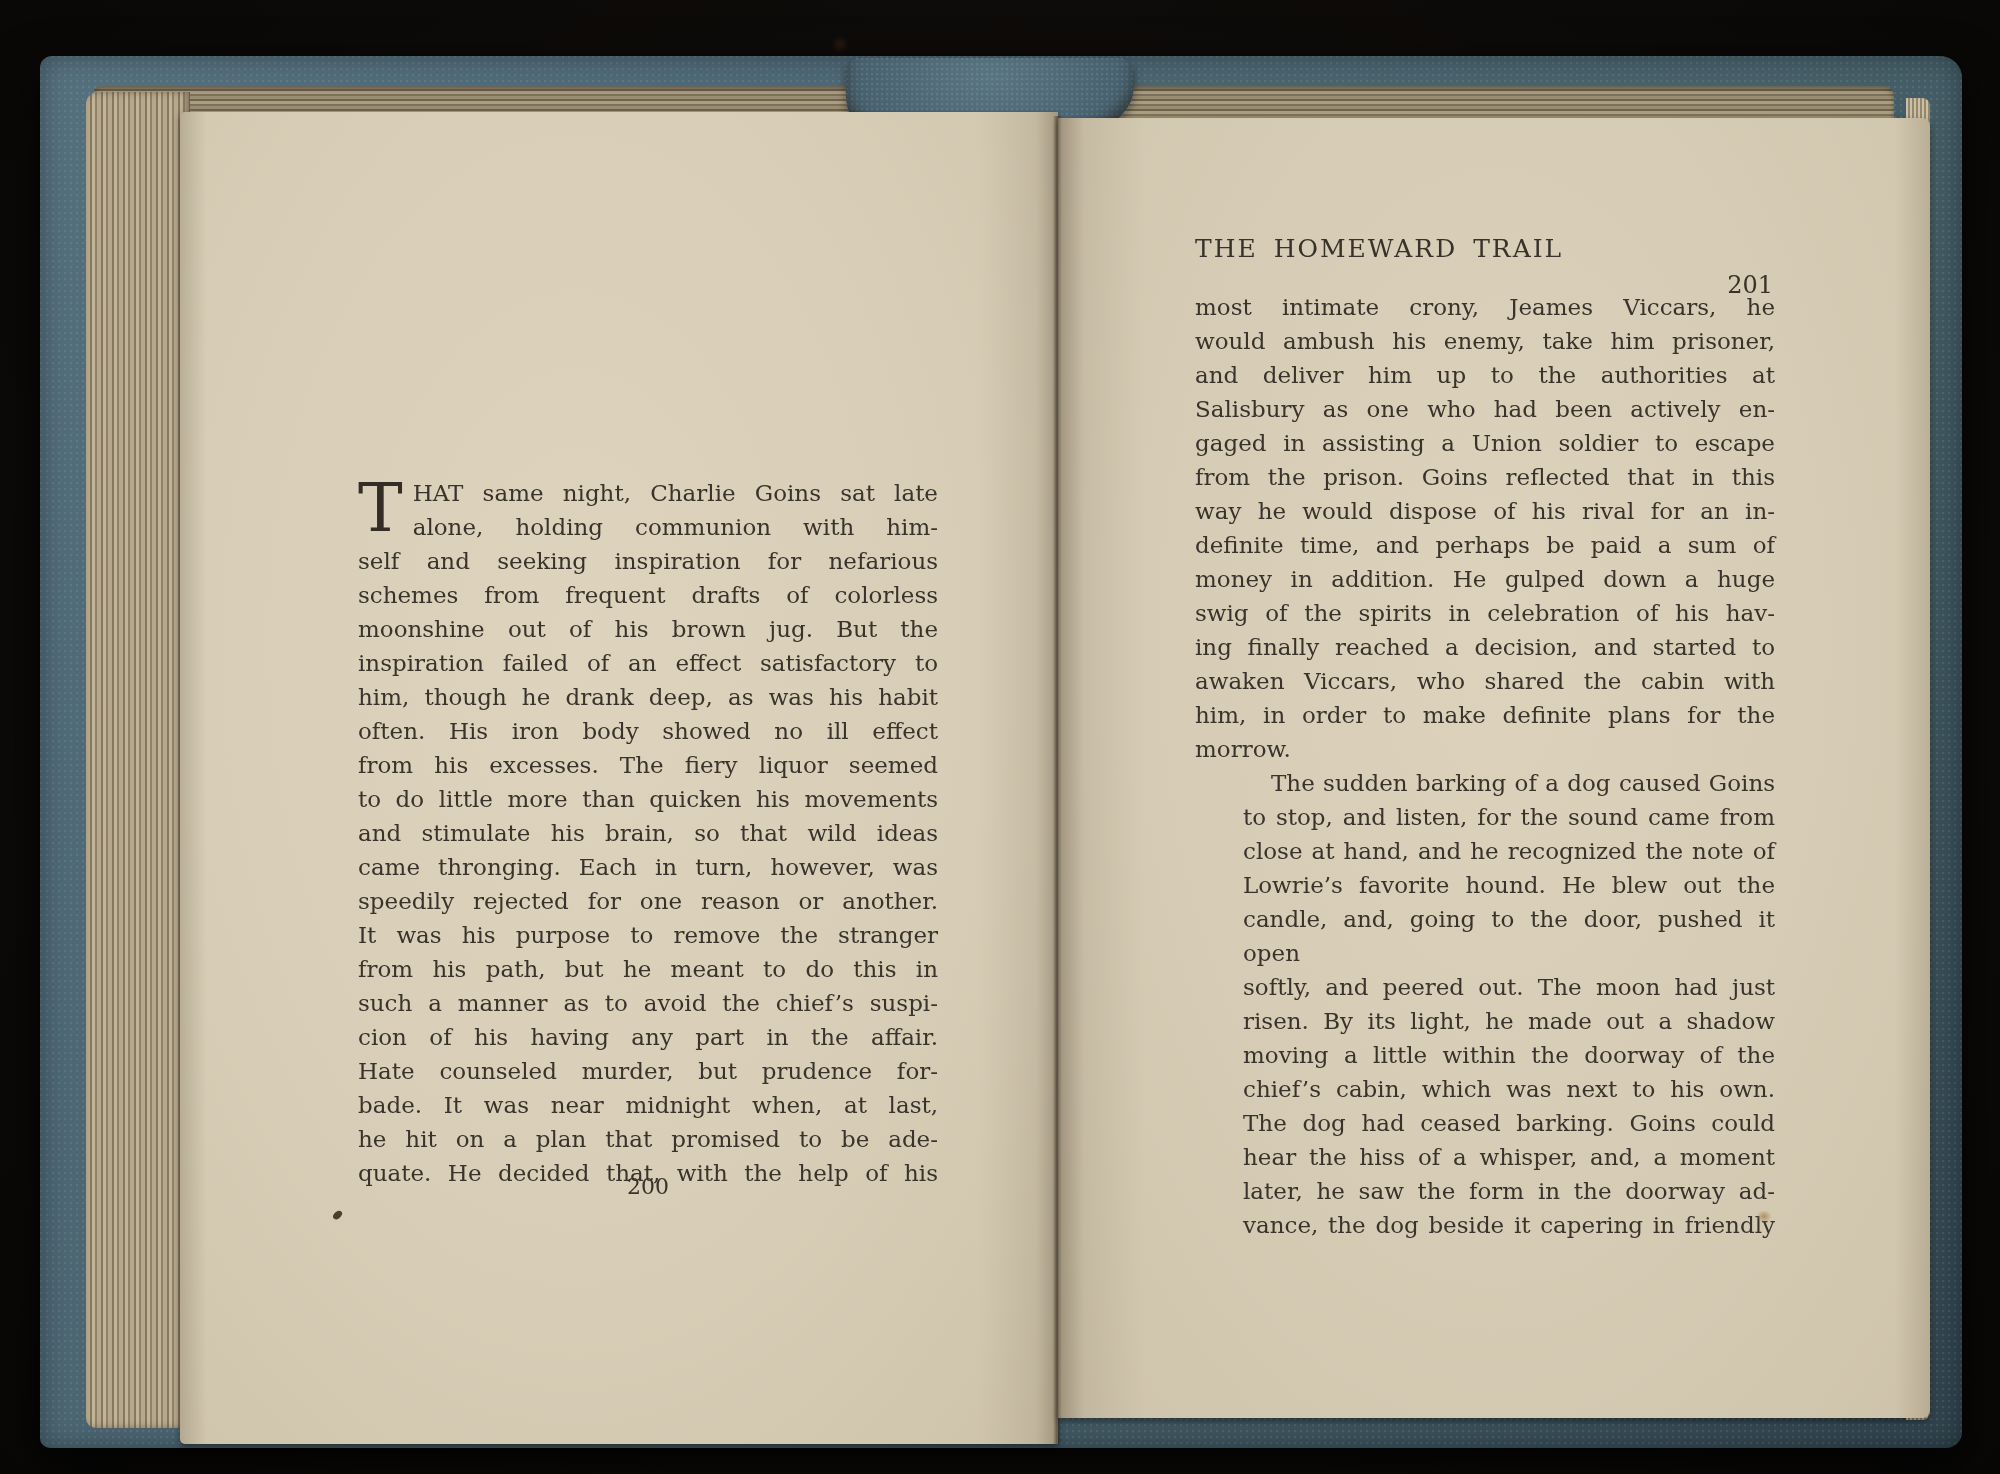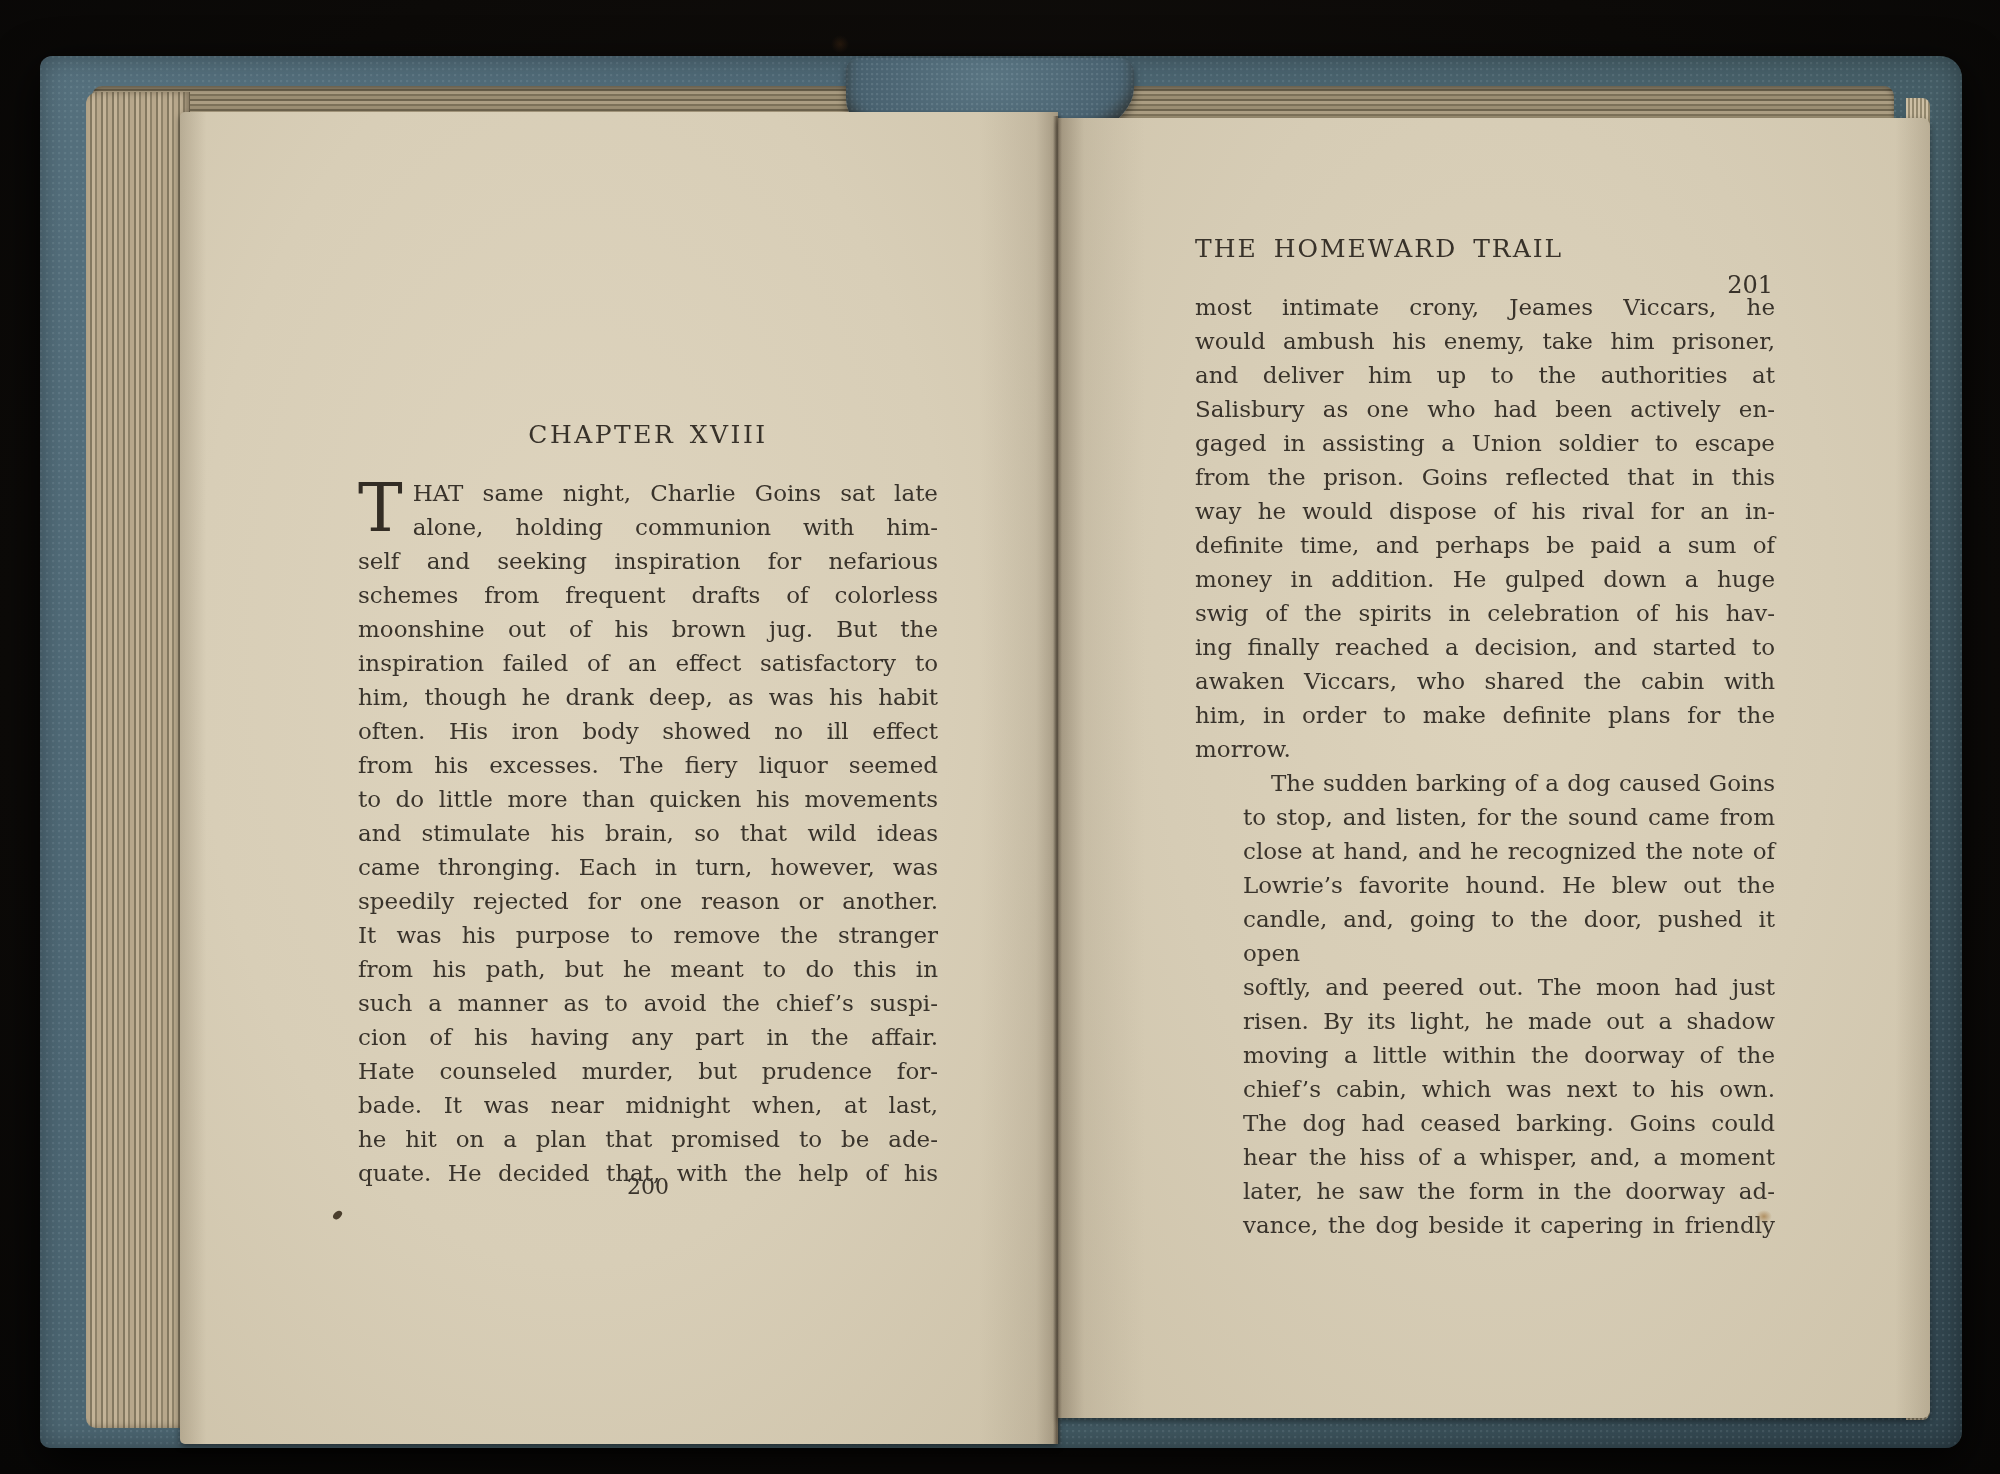--- a/index.html
+++ b/index.html
@@ -131,21 +131,20 @@
 
 <div class="scene">
   <div class="book">
     <div class="cover"></div>
     <div class="edges-top"></div>
     <div class="edges-left"></div>
     <div class="edges-right"></div>
     <div class="spine-wear"></div>
 
     <div class="page page-left">
-      <div class="chapter-heading">CHAPTER XVIII</div>
       <div class="page-text left-body"><span class="drop-cap">T</span><span>HAT same night, Charlie Goins sat late
 alone, holding communion with him-
 self and seeking inspiration for nefarious
 schemes from frequent drafts of colorless
 moonshine out of his brown jug. But the
 inspiration failed of an effect satisfactory to
 him, though he drank deep, as was his habit
 often. His iron body showed no ill effect
 from his excesses. The fiery liquor seemed
 to do little more than quicken his movements

